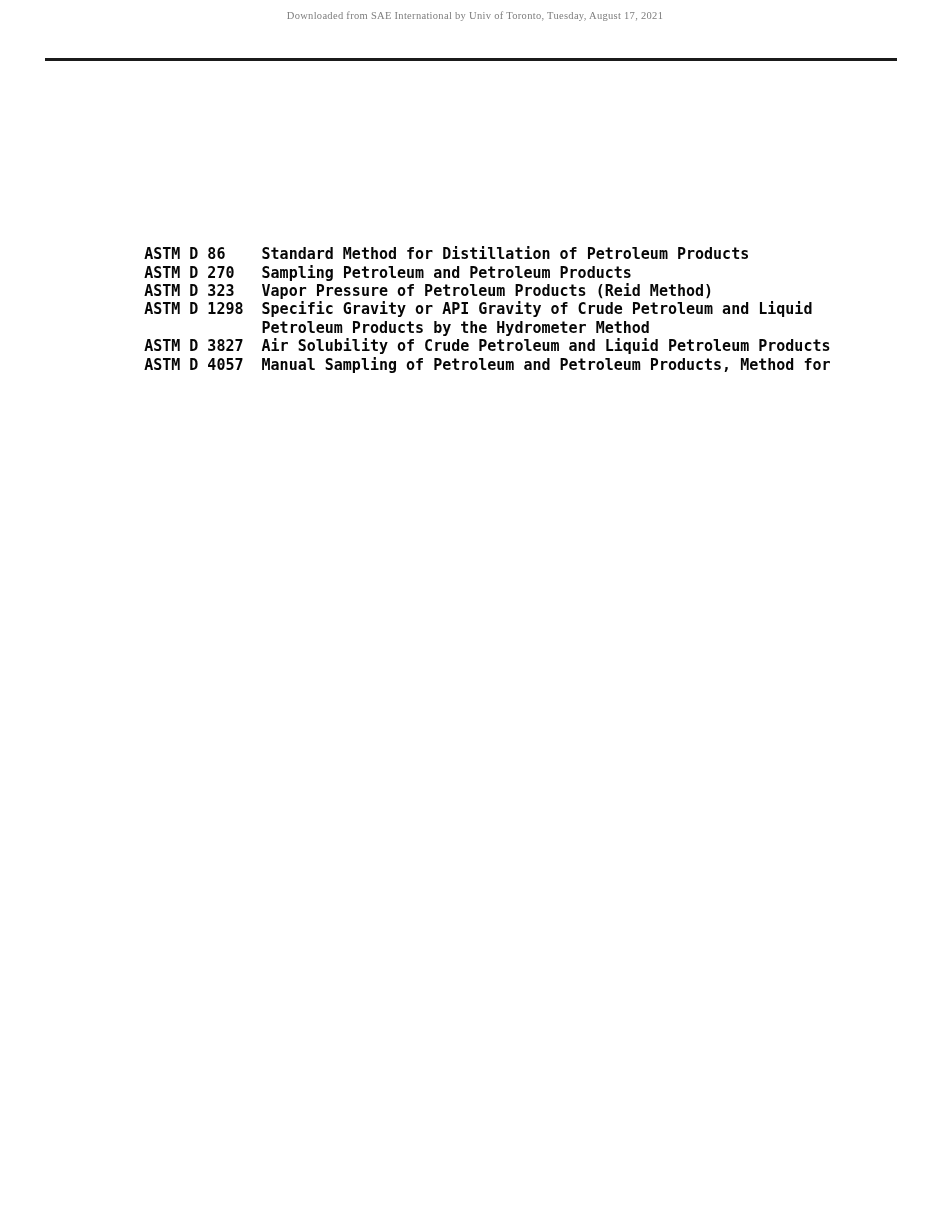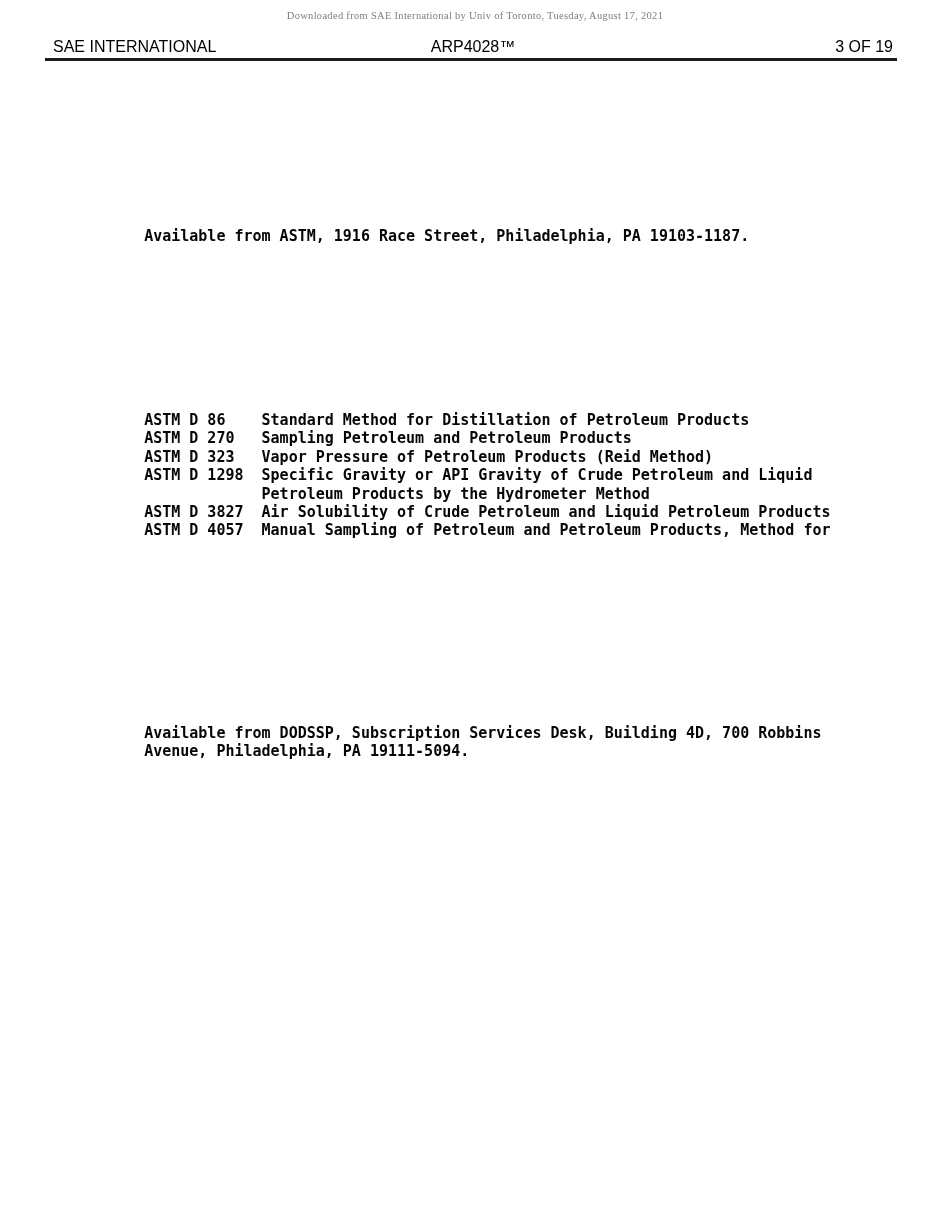--- a/index.html
+++ b/index.html
@@ -58,53 +58,39 @@
   .para .num { position: absolute; left: 0; top: 0; }
   .para .lines { margin-left: 45.15px; }
 </style>
 </head>
 <body>
 
 <div class="page">
 
   <div class="watermark">Downloaded from SAE International by Univ of Toronto, Tuesday, August 17, 2021</div>
 
-  <div class="header">
-    <span class="pub">SAE INTERNATIONAL</span>
-    <span class="doc">ARP4028™</span>
-    <span class="pageno">3 OF 19</span>
-  </div>
 
   <div class="rule"></div>
 
   <div class="docbody">
 
 
-    <div class="para">
-      <span class="num"></span>
-      <div class="lines">Available from ASTM, 1916 Race Street, Philadelphia, PA 19103-1187.</div>
-    </div>
 
     <div class="para">
       <span class="num"></span>
       <div class="lines">ASTM D 86    Standard Method for Distillation of Petroleum Products
 ASTM D 270   Sampling Petroleum and Petroleum Products
 ASTM D 323   Vapor Pressure of Petroleum Products (Reid Method)
 ASTM D 1298  Specific Gravity or API Gravity of Crude Petroleum and Liquid
              Petroleum Products by the Hydrometer Method
 ASTM D 3827  Air Solubility of Crude Petroleum and Liquid Petroleum Products
 ASTM D 4057  Manual Sampling of Petroleum and Petroleum Products, Method for</div>
     </div>
 
 
-    <div class="para">
-      <span class="num"></span>
-      <div class="lines">Available from DODSSP, Subscription Services Desk, Building 4D, 700 Robbins
-Avenue, Philadelphia, PA 19111-5094.</div>
-    </div>
 
     <div class="para">
       <span class="num"></span>
       
     </div>
 
     
 
     
 

